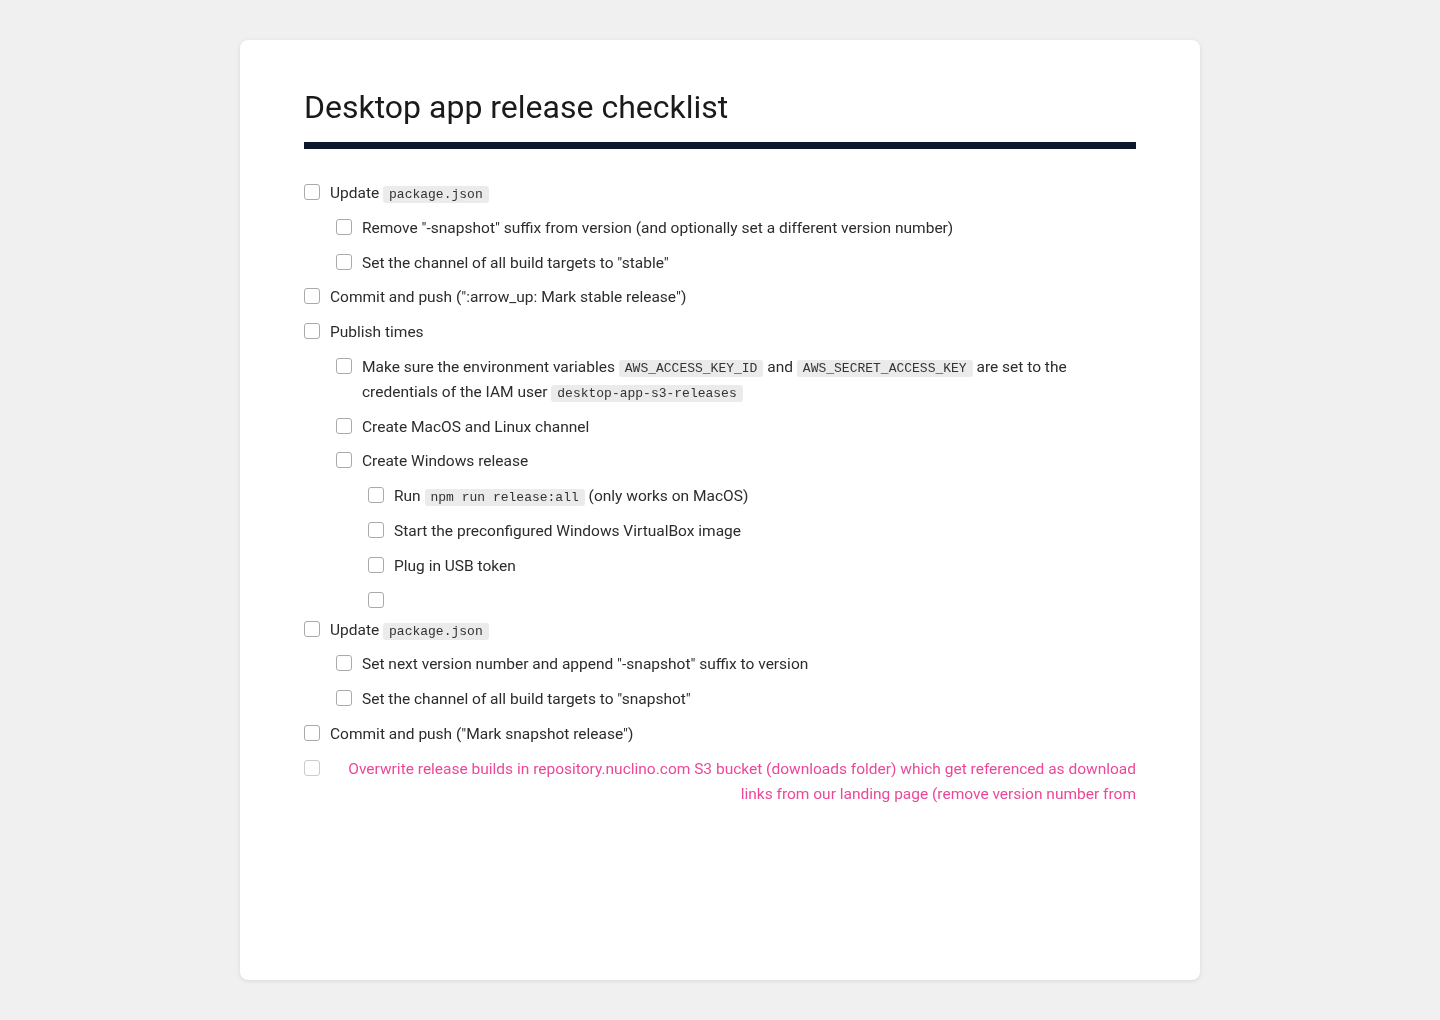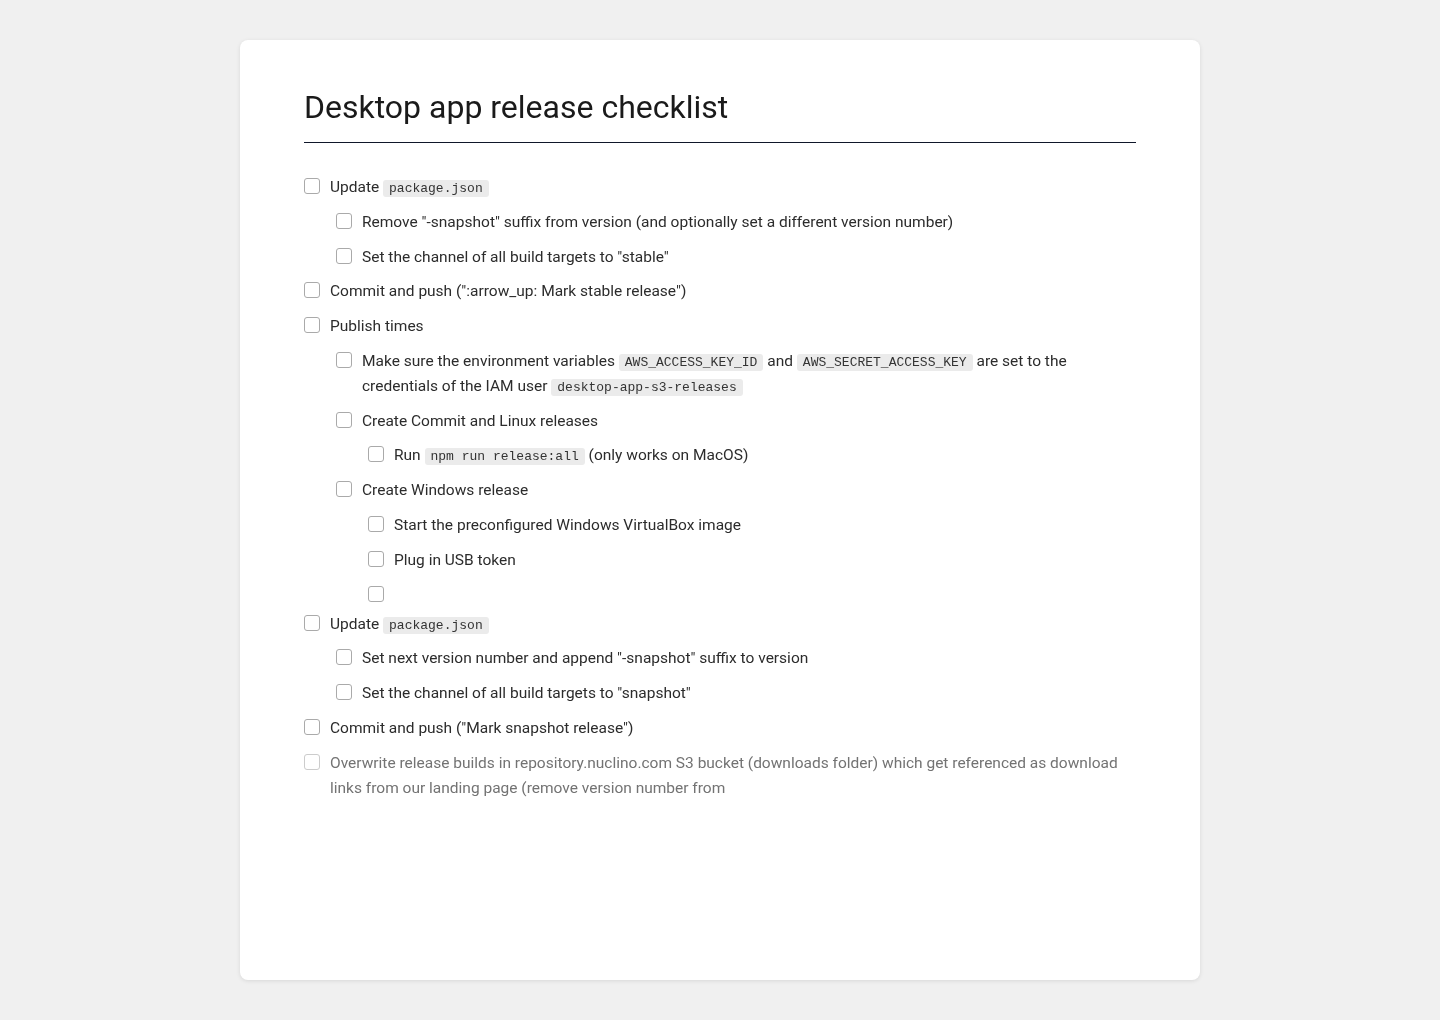--- a/index.html
+++ b/index.html
@@ -25,21 +25,21 @@
       width: 960px;
       min-height: 940px;
       padding: 48px 64px;
     }
 
     .page-title {
       font-size: 32px;
       font-weight: 400;
       color: #1a1a1a;
       margin-bottom: 32px;
-      border-bottom: 1px solid #0f172a;
+      border-bottom: 7px solid #0f172a;
       padding-bottom: 16px;
     }
 
     .checklist {
       list-style: none;
     }
 
     .checklist-item {
       display: flex;
       align-items: flex-start;
@@ -59,20 +59,21 @@
       cursor: pointer;
     }
 
     .checklist-item .item-text {
       font-size: 15.5px;
       color: #2c2c2c;
     }
 
     .level-1 {
       padding-left: 0;
+      text-align: right;
     }
 
     .level-2 {
       padding-left: 32px;
     }
 
     .level-3 {
       padding-left: 64px;
     }
 
@@ -87,21 +88,21 @@
 
     .faded {
       color: #b0b0b0;
     }
 
     .faded .checkbox {
       border-color: #ccc;
     }
 
     .faded .item-text {
-      color: #737373;
+      color: #ec4899;
     }
   </style>
 </head>
 <body>
 
 <div class="page-container">
   <h1 class="page-title">Desktop app release checklist</h1>
   <ul class="checklist" id="checklist-root">
   <li class="checklist-item level-1">
         <div class="checkbox"></div>
@@ -122,29 +123,29 @@
       <li class="checklist-item level-1">
         <div class="checkbox"></div>
         <span class="item-text">Publish times</span>
       </li>
       <li class="checklist-item level-2">
         <div class="checkbox"></div>
         <span class="item-text">Make sure the environment variables <code>AWS_ACCESS_KEY_ID</code> and <code>AWS_SECRET_ACCESS_KEY</code> are set to the credentials of the IAM user <code>desktop-app-s3-releases</code></span>
       </li>
       <li class="checklist-item level-2">
         <div class="checkbox"></div>
-        <span class="item-text">Create Commit and Linux releases</span>
+        <span class="item-text">Create MacOS and Linux channel</span>
+      </li>
+      <li class="checklist-item level-2">
+        <div class="checkbox"></div>
+        <span class="item-text">Create Windows release</span>
       </li>
       <li class="checklist-item level-3">
         <div class="checkbox"></div>
         <span class="item-text">Run <code>npm run release:all</code> (only works on MacOS)</span>
-      </li>
-      <li class="checklist-item level-2">
-        <div class="checkbox"></div>
-        <span class="item-text">Create Windows release</span>
       </li>
       <li class="checklist-item level-3">
         <div class="checkbox"></div>
         <span class="item-text">Start the preconfigured Windows VirtualBox image</span>
       </li>
       <li class="checklist-item level-3">
         <div class="checkbox"></div>
         <span class="item-text">Plug in USB token</span>
       </li>
       <li class="checklist-item level-3">

